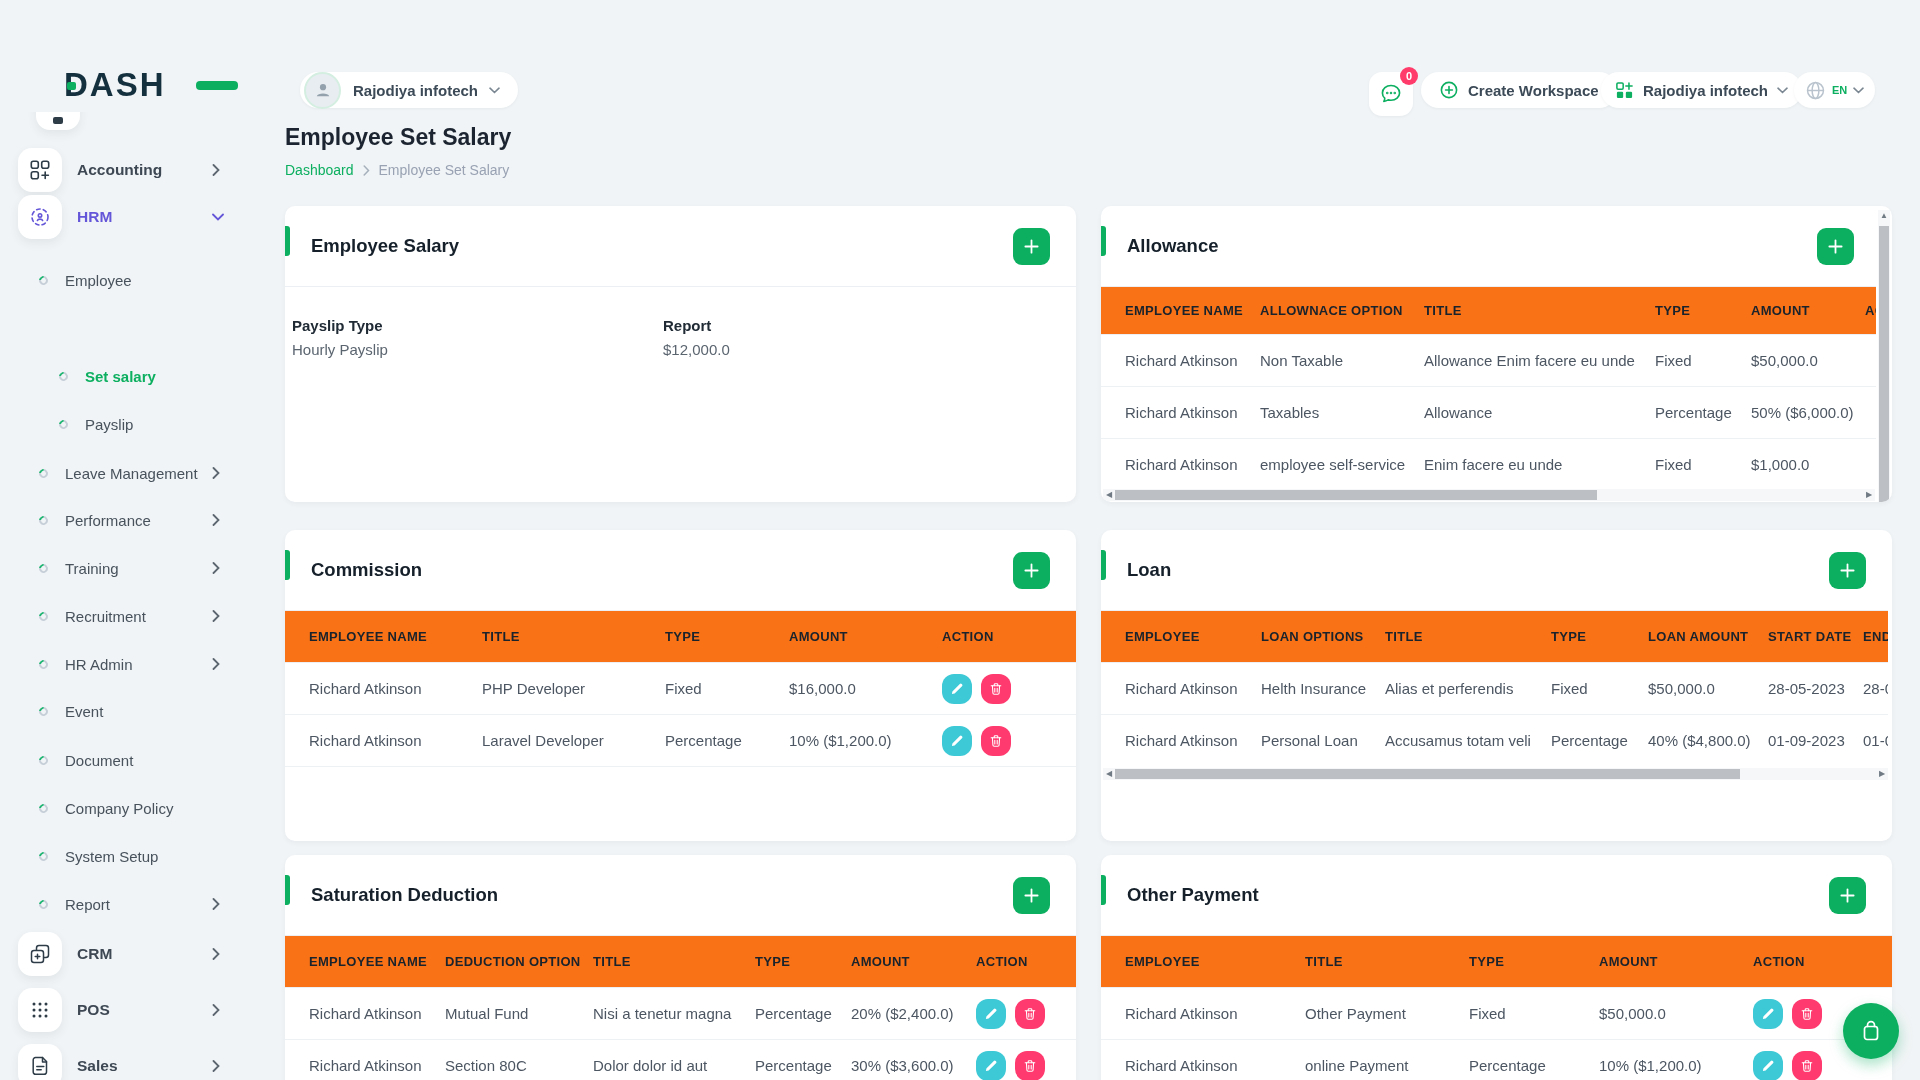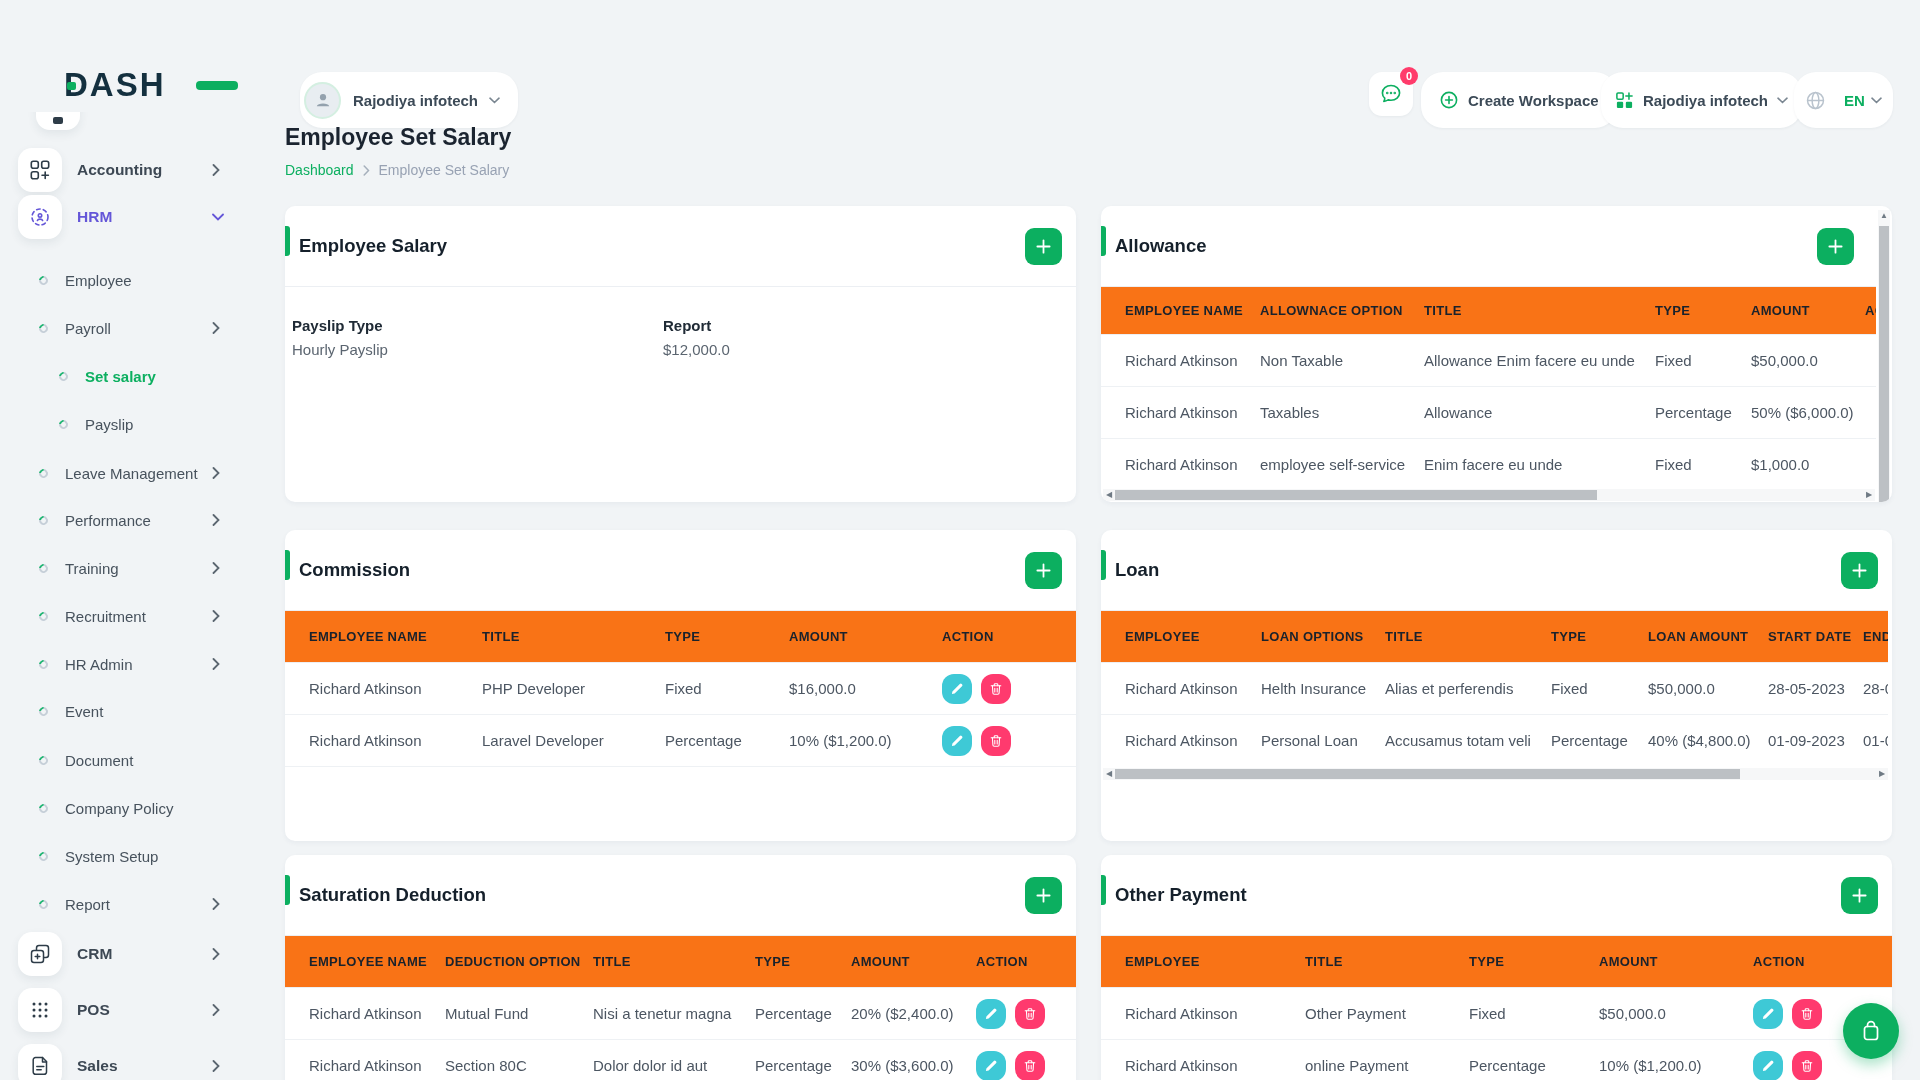--- a/index.html
+++ b/index.html
@@ -29,45 +29,45 @@
   .nav-sub-label.green { color:#0caf60; font-weight:700; }
   .nav-chev { position:absolute; left:212px; top:50%; transform:translateY(-50%); }
   .partial-sq { position:absolute; top:-26px; left:18px; }
 
   
   .logo { position:absolute; left:64px; top:66px; width:140px; height:40px; }
   .logo-text { font-size:33px; font-weight:800; letter-spacing:2px; color:#14303f; }
   .logo-dash { position:absolute; right:-34px; top:15px; width:42px; height:9px; background:#0caf60; border-radius:4px; }
   .logo-dot  { position:absolute; left:3px; top:16px; width:9px; height:8px; background:#0caf60; border-radius:2px; }
 
-  .pill { position:absolute; top:72px; height:56px; background:#fff; border-radius:22px;
+  .pill { position:absolute; top:72px; height:36px; background:#fff; border-radius:22px;
           display:flex; align-items:center; box-shadow:0 1px 3px rgba(25,39,52,.05); cursor:pointer; }
   .pill-text { font-size:15px; font-weight:600; color:#3c4a57; white-space:nowrap; }
   .ws-pill { left:300px; padding:0 18px 0 4px; }
   .avatar { width:37px; height:37px; border-radius:50%; background:#e8edf1; border:2px solid #d4efe1;
             display:flex; align-items:center; justify-content:center; margin-right:12px; }
   .sq-btn { left:1369px; width:44px; height:44px; border-radius:13px; padding:0; justify-content:center; position:absolute; }
   .badge { position:absolute; top:-5px; right:-5px; min-width:18px; height:18px; border-radius:9px;
            background:#ff3b6b; color:#fff; font-size:11px; font-weight:700;
            display:flex; align-items:center; justify-content:center; padding:0 4px; }
   .cw-pill { left:1421px; padding:0 18px; gap:9px; }
   .acct-pill { left:1601px; padding:0 14px; gap:9px; }
   .lang-pill { left:1794px; padding:0 11px; gap:6px; }
-  .lang-code { font-size:15px; font-weight:700; color:#0caf60;margin-left:12px; }
+  .lang-code { font-size:11px; font-weight:700; color:#0caf60; }
 
   
   .page-title { position:absolute; left:285px; top:124px; font-size:23px; font-weight:700; color:#1b2430; }
   .breadcrumb { position:absolute; left:285px; top:162px; display:flex; align-items:center; gap:9px; font-size:14px; }
   .bc-home { color:#0caf60; cursor:pointer; }
   .bc-cur { color:#98a2b3; }
 
   
   .card { position:absolute; background:#fff; border-radius:10px; overflow:hidden;
           box-shadow:0 2px 5px rgba(40,60,90,.05); }
-  .card-head { height:80px; display:flex; align-items:center; padding:0 14px; position:relative; }
+  .card-head { height:80px; display:flex; align-items:center; padding:0 26px; position:relative; }
   .accent { position:absolute; left:0; top:20px; width:5px; height:30px; background:#0caf60; border-radius:0 3px 3px 0; }
   .card-title { font-size:18.5px; font-weight:700; color:#15202b; }
   .add-btn { margin-left:auto; width:37px; height:37px; border-radius:9px; background:#0caf60; border:none;
              display:flex; align-items:center; justify-content:center; cursor:pointer; }
   .pad-r { padding-right:38px; }
 
   table.tbl { border-collapse:collapse; table-layout:fixed; width:791px; }
   .tbl thead th { height:52px; background:#f97316; border-top:1px solid #eceff3; border-bottom:1px solid #eceff3;
                   font-size:13px; font-weight:700; color:#1a222c; text-align:left; letter-spacing:.3px;
                   white-space:nowrap; overflow:hidden; padding:0; }
@@ -142,29 +142,20 @@
             <path d="M1 1.5l5 5 5-5"></path>
           </svg>
       </span>
     </div>
 
     <div class="nav-row ind1" style="top:146px">
       <span class="bullet"></span>
       <span class="nav-sub-label">Employee</span>
     </div>
 
-    <div class="nav-row ind1" style="top:194px">
-      <span class="bullet"></span>
-      <span class="nav-sub-label">Payroll</span>
-      <span class="nav-chev">
-        <svg width="8" height="12" viewBox="0 0 8 12" fill="none" stroke="#5b6670" stroke-width="1.8" stroke-linecap="round">
-            <path d="M1.5 1l5 5-5 5"></path>
-          </svg>
-      </span>
-    </div>
 
     <div class="nav-row ind2" style="top:242px">
       <span class="bullet"></span>
       <span class="nav-sub-label green">Set salary</span>
     </div>
 
     <div class="nav-row ind2" style="top:290px">
       <span class="bullet"></span>
       <span class="nav-sub-label">Payslip</span>
     </div>

